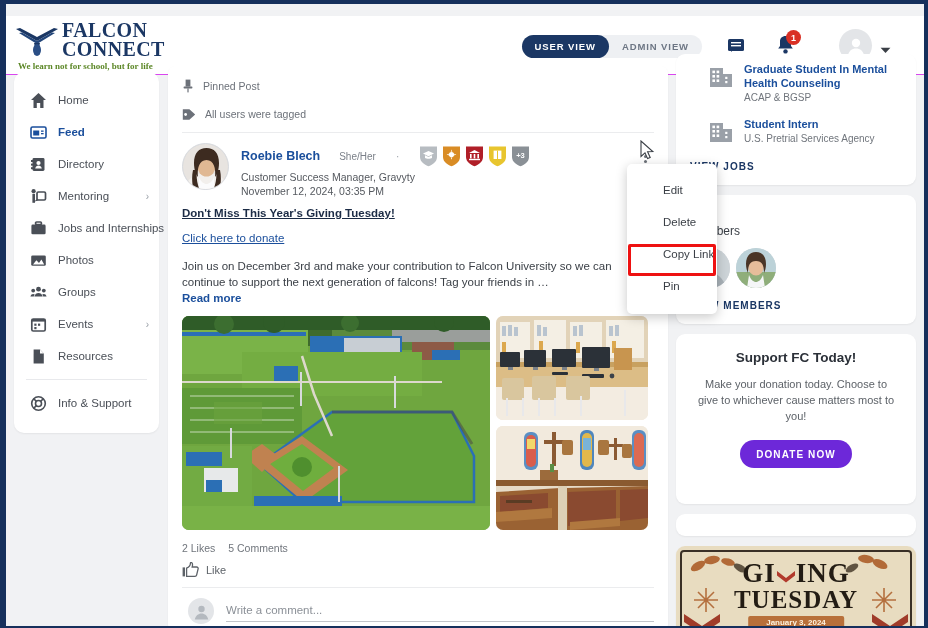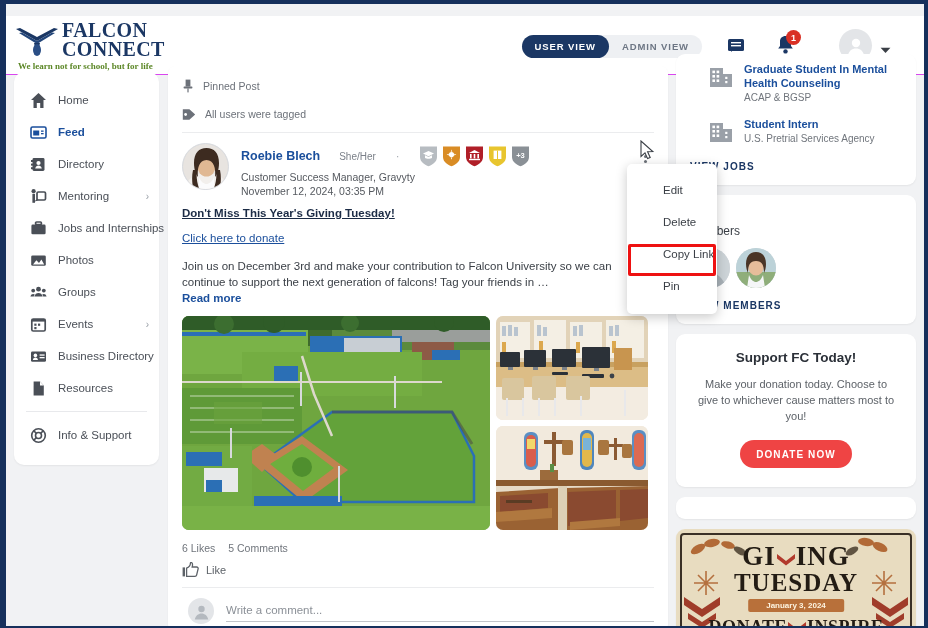--- a/index.html
+++ b/index.html
@@ -181,22 +181,22 @@
   .card-head { padding: 13px 14px 0 14px; }
   .card-eyebrow { font-size: 10px; color: #70757c; letter-spacing: .3px; }
   .card-sub { font-size: 12px; color: #3a3f46; margin-top: 5px; }
   .members-row { display: flex; gap: 6px; padding: 10px 14px 2px 14px; }
   .m-av { width: 40px; height: 40px; border-radius: 50%; overflow: hidden; background: #d7dade; }
 
   .support { padding: 16px 18px 18px 18px; text-align: center; }
   .support-title { font-size: 13.5px; font-weight: bold; color: #2b3038; }
   .support-txt { font-size: 11px; color: #5d6268; line-height: 16px; margin-top: 11px; }
   .donate-btn {
-    margin: 16px auto 1px auto; width: 112px; height: 28px;
-    background: #ef4444; color: #fff; border-radius: 16px;
+    margin: 16px auto 18px auto; width: 112px; height: 28px;
+    background: #6d28d9; color: #fff; border-radius: 16px;
     font-size: 10px; font-weight: bold; letter-spacing: 1.1px;
     display: flex; align-items: center; justify-content: center; cursor: pointer;
   }
   .spacer-card { height: 22px; }
 
   
   .gt-card { border-radius: 9px; overflow: hidden; box-shadow: 0 1px 2px rgba(0,0,0,.06); }
   .gt { position: relative; width: 240px; height: 124px; background: #e8dcc0; overflow: hidden; cursor: pointer; }
   .gt-border { position:absolute; inset:4px; border: 2px solid #3a3026; border-radius: 4px; }
   .gt-t1 {
@@ -387,32 +387,20 @@
             <rect x="1.8" y="3" width="13.4" height="2.6" fill="#4a4f57"></rect>
             <rect x="4.3" y="7.6" width="2.2" height="2.2" fill="#4a4f57"></rect>
             <rect x="8" y="7.6" width="2.2" height="2.2" fill="#4a4f57"></rect>
             <rect x="4.3" y="11" width="2.2" height="2.2" fill="#4a4f57"></rect>
           </svg>
       </span>
       <span class="nav-label">Events</span>
       <span class="nav-chev">›</span>
     </div>
 
-    <div class="nav-item">
-      <span class="nav-ico">
-        <svg width="17" height="17" viewBox="0 0 17 17">
-            <rect x="1" y="3.4" width="15" height="10.4" rx="1.4" fill="#4a4f57"></rect>
-            <circle cx="5.4" cy="7.4" r="1.8" fill="#fff"></circle>
-            <path d="M2.8 12 C3.3 10 4.3 9.4 5.4 9.4 C6.5 9.4 7.5 10 8 12 Z" fill="#fff"></path>
-            <rect x="9.6" y="6.4" width="5" height="1.3" fill="#fff"></rect>
-            <rect x="9.6" y="9" width="5" height="1.3" fill="#fff"></rect>
-          </svg>
-      </span>
-      <span class="nav-label">Business Directory</span>
-    </div>
 
     <div class="nav-item">
       <span class="nav-ico">
         <svg width="17" height="17" viewBox="0 0 17 17">
             <path d="M3.6 1.6 H10 L13.8 5.5 V15.4 H3.6 Z" fill="#4a4f57"></path>
             <path d="M10 1.6 L13.8 5.5 H10 Z" fill="#fff"></path>
           </svg>
       </span>
       <span class="nav-label">Resources</span>
     </div>
@@ -680,21 +668,21 @@
               <path d="M74 96 L124 92 L124 100 L74 104 Z"></path>
             </g>
             <rect x="62" y="60" width="9" height="44" fill="#ddd0b6"></rect>
             <rect x="10" y="74" width="26" height="3" fill="#5a3c24"></rect>
           </svg>
         </div>
       </div>
     </div>
 
     <div class="counts">
-      <span>6 Likes</span>
+      <span>2 Likes</span>
       <span>5 Comments</span>
     </div>
 
     <div class="like-row">
       <svg width="17" height="16" viewBox="0 0 17 16">
         <rect x="0.6" y="5.4" width="2.4" height="9" fill="#5d6268"></rect>
         <path d="M4.6 14.4 V6.2 C6.6 5.4 8.4 3.4 8.4 1.2 C8.4 0.4 9.2 0.2 9.8 0.7 C10.6 1.4 10.7 3 10.2 5 H14.6 C15.7 5 16.4 5.9 16.1 6.9 L14.6 13.2 C14.4 14 13.7 14.4 13 14.4 Z" fill="none" stroke="#5d6268" stroke-width="1.3"></path>
       </svg>
       <span>Like</span>
     </div>

